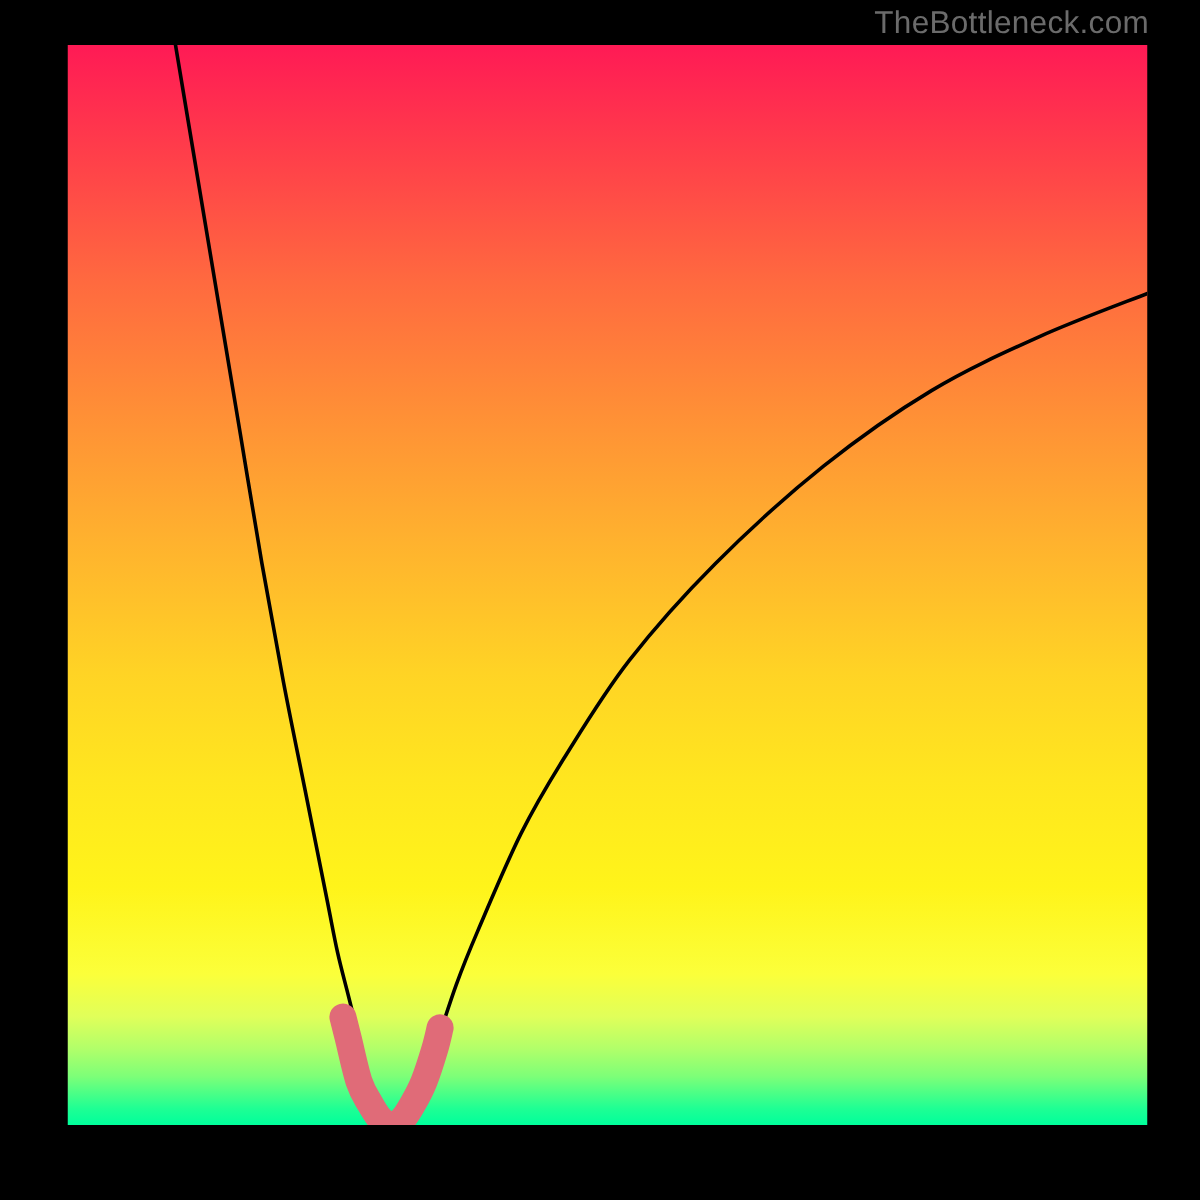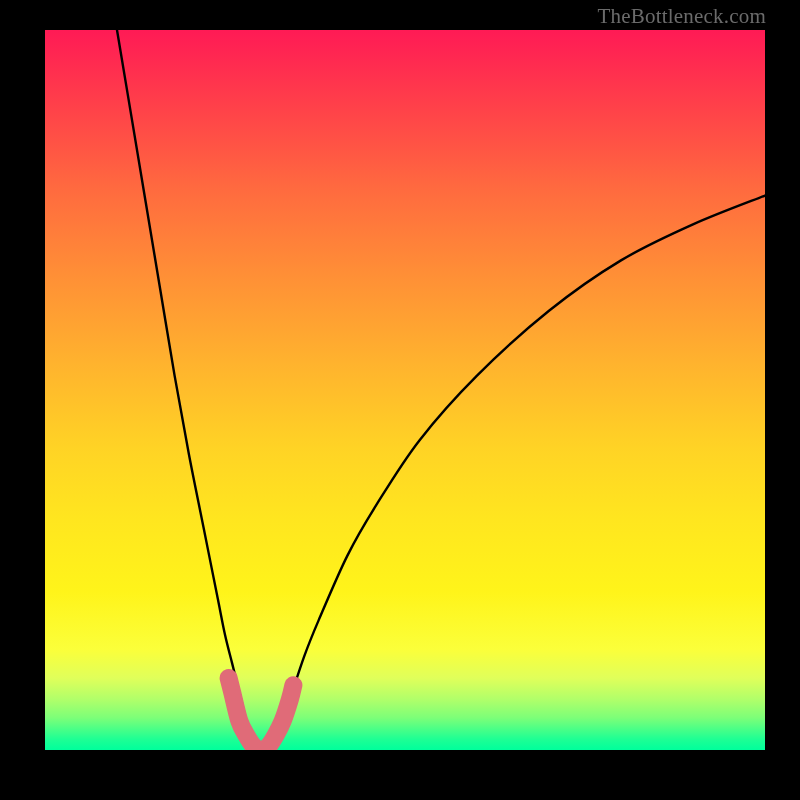--- a/index.html
+++ b/index.html
@@ -55,21 +55,21 @@
     position: absolute;
     left: 0;
     top: 0;
     width: 100%;
     height: 100%;
   }
   .watermark {
     position: absolute;
     top: 4px;
     right: 34px;
-    font-family: Liberation Serif, serif;
+    font-family: Liberation Sans, sans-serif;
     font-size: 21px;
     color: #6b6b6b;
     letter-spacing: 0.2px;
   }
 </style>
 </head>
 <body>
 
 <div class="frame">
 

